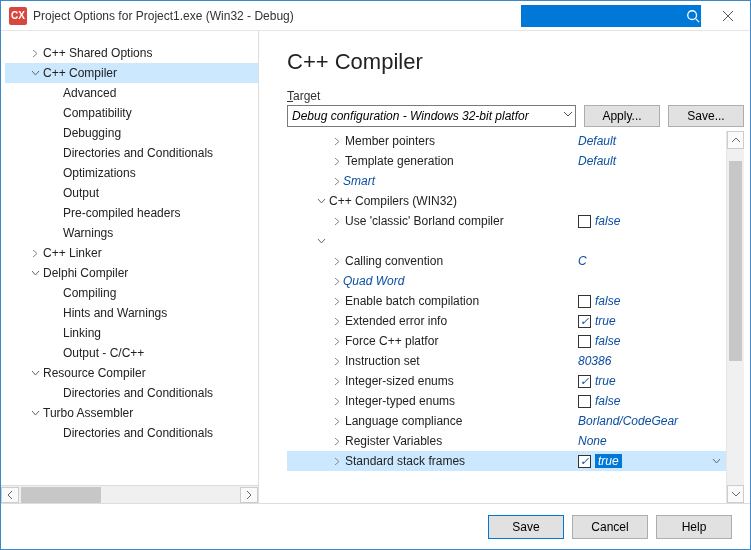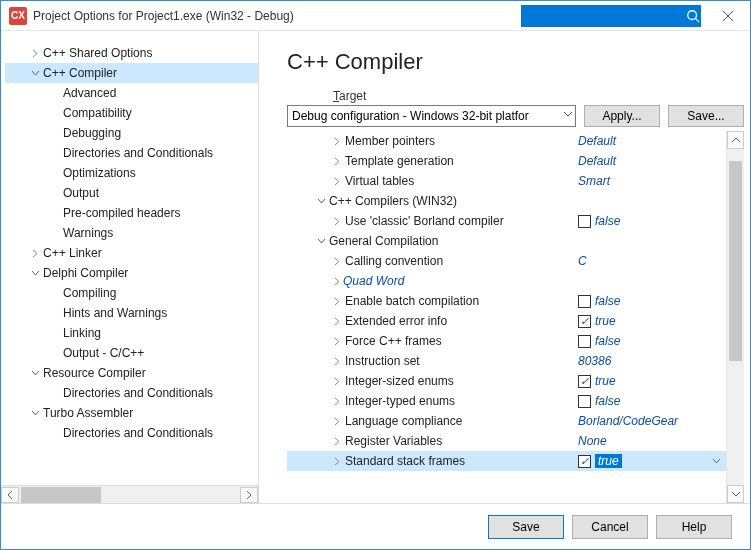--- a/index.html
+++ b/index.html
@@ -20,23 +20,23 @@
 .tree-row .exp { width: 12px; height: 12px; display: inline-flex; align-items: center; justify-content: center; color: #666; margin-right: 2px; }
 .tree-row .label { color: #222; }
 .indent1 { padding-left: 24px; }
 .indent2 { padding-left: 44px; }
 .hscroll { height: 18px; border-top: 1px solid #ddd; display: flex; align-items: center; background: #f0f0f0; }
 .hscroll .arrow { width: 18px; height: 16px; display: flex; align-items: center; justify-content: center; color: #666; border: 1px solid #ccc; background: #fafafa; }
 .hscroll .thumb { width: 80px; height: 16px; background: #c7c7c7; margin-left: 2px; }
 .main { flex: 1; display: flex; flex-direction: column; padding: 18px 6px 0 28px; position: relative; }
 .main h1 { font-size: 22px; font-weight: 400; color: #222; margin-bottom: 14px; }
 .target-row { display: flex; align-items: center; gap: 8px; margin-bottom: 4px; }
-.target-label { color: #333; margin-bottom: 2px; margin-left: 46px; }
+.target-label { color: #333; margin-bottom: 2px; }
 .target-label u { text-decoration: underline; }
-.target-select { flex: 1; height: 22px; border: 1px solid #7a7a7a; padding: 0 20px 0 4px; position: relative; background: #fff; display: flex; align-items: center; min-width: 0; overflow: hidden; white-space: nowrap; }
+.target-select { flex: 1; height: 22px; border: 1px solid #7a7a7a; padding: 0 20px 0 4px; position: relative; background: #fff; display: flex; align-items: center; min-width: 0; overflow: hidden; white-space: nowrap; font-style: italic; }
 .target-select .dd { position: absolute; right: 2px; top: 3px; }
 .btn-small { width: 76px; height: 22px; border: 1px solid #adadad; background: #e1e1e1; display: flex; align-items: center; justify-content: center; }
 .options-area { flex: 1; display: flex; min-height: 0; }
 .options-tree { flex: 1; overflow: hidden; }
 .opt-row { display: flex; align-items: center; height: 20px; }
 .opt-row.sel { background: #cce8ff; }
 .opt-row .exp { width: 12px; display: inline-flex; align-items: center; justify-content: center; color: #888; }
 .opt-row .oname { flex: 1; color: #222; padding-left: 2px; white-space: nowrap; }
 .opt-row .oname.bold { font-weight: normal; }
 .opt-row .oval { width: 148px; color: #0b4ea2; display: flex; align-items: center; gap: 4px; font-style: italic; }
@@ -249,21 +249,20 @@
                 <span>Default</span>
               </span>
             </div>
             <div class="opt-row">
               <span class="pad1" style="display: inline-block;"></span>
               <span class="exp">
                 <svg width="9" height="9" viewBox="0 0 9 9">
                   <path d="M2 1 L6 4.5 L2 8" fill="none" stroke="#888"></path>
                 </svg>
               </span>
-              <span class="oname">Virtual tables</span>
               <span class="oval">
                 <span>Smart</span>
               </span>
             </div>
             <div class="opt-row">
               <span class="pad0" style="display: inline-block;"></span>
               <span class="exp">
                 <svg width="9" height="9" viewBox="0 0 9 9">
                   <path d="M1 2 L4.5 6 L8 2" fill="none" stroke="#666"></path>
                 </svg>
@@ -284,21 +283,20 @@
                 <span>false</span>
               </span>
             </div>
             <div class="opt-row">
               <span class="pad0" style="display: inline-block;"></span>
               <span class="exp">
                 <svg width="9" height="9" viewBox="0 0 9 9">
                   <path d="M1 2 L4.5 6 L8 2" fill="none" stroke="#666"></path>
                 </svg>
               </span>
-              <span class="oname bold">General Compilation</span>
               <span class="oval"></span>
             </div>
             <div class="opt-row">
               <span class="pad1" style="display: inline-block;"></span>
               <span class="exp">
                 <svg width="9" height="9" viewBox="0 0 9 9">
                   <path d="M2 1 L6 4.5 L2 8" fill="none" stroke="#888"></path>
                 </svg>
               </span>
               <span class="oname">Calling convention</span>
@@ -343,21 +341,21 @@
                 <span>true</span>
               </span>
             </div>
             <div class="opt-row">
               <span class="pad1" style="display: inline-block;"></span>
               <span class="exp">
                 <svg width="9" height="9" viewBox="0 0 9 9">
                   <path d="M2 1 L6 4.5 L2 8" fill="none" stroke="#888"></path>
                 </svg>
               </span>
-              <span class="oname">Force C++ frames</span>
+              <span class="oname">Force C++ platfor</span>
               <span class="oval">
                 <span class="checkbox"></span>
                 <span>false</span>
               </span>
             </div>
             <div class="opt-row">
               <span class="pad1" style="display: inline-block;"></span>
               <span class="exp">
                 <svg width="9" height="9" viewBox="0 0 9 9">
                   <path d="M2 1 L6 4.5 L2 8" fill="none" stroke="#888"></path>

